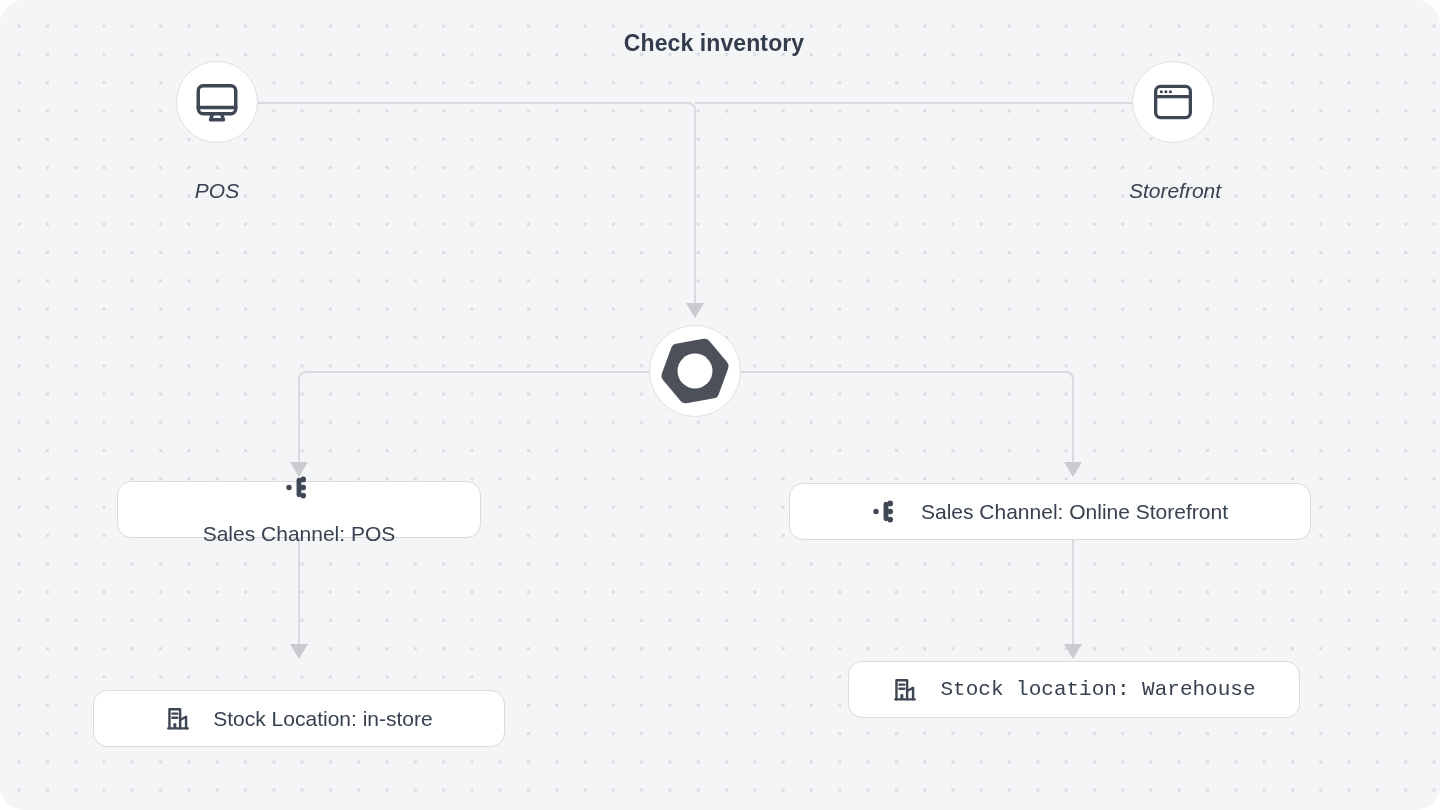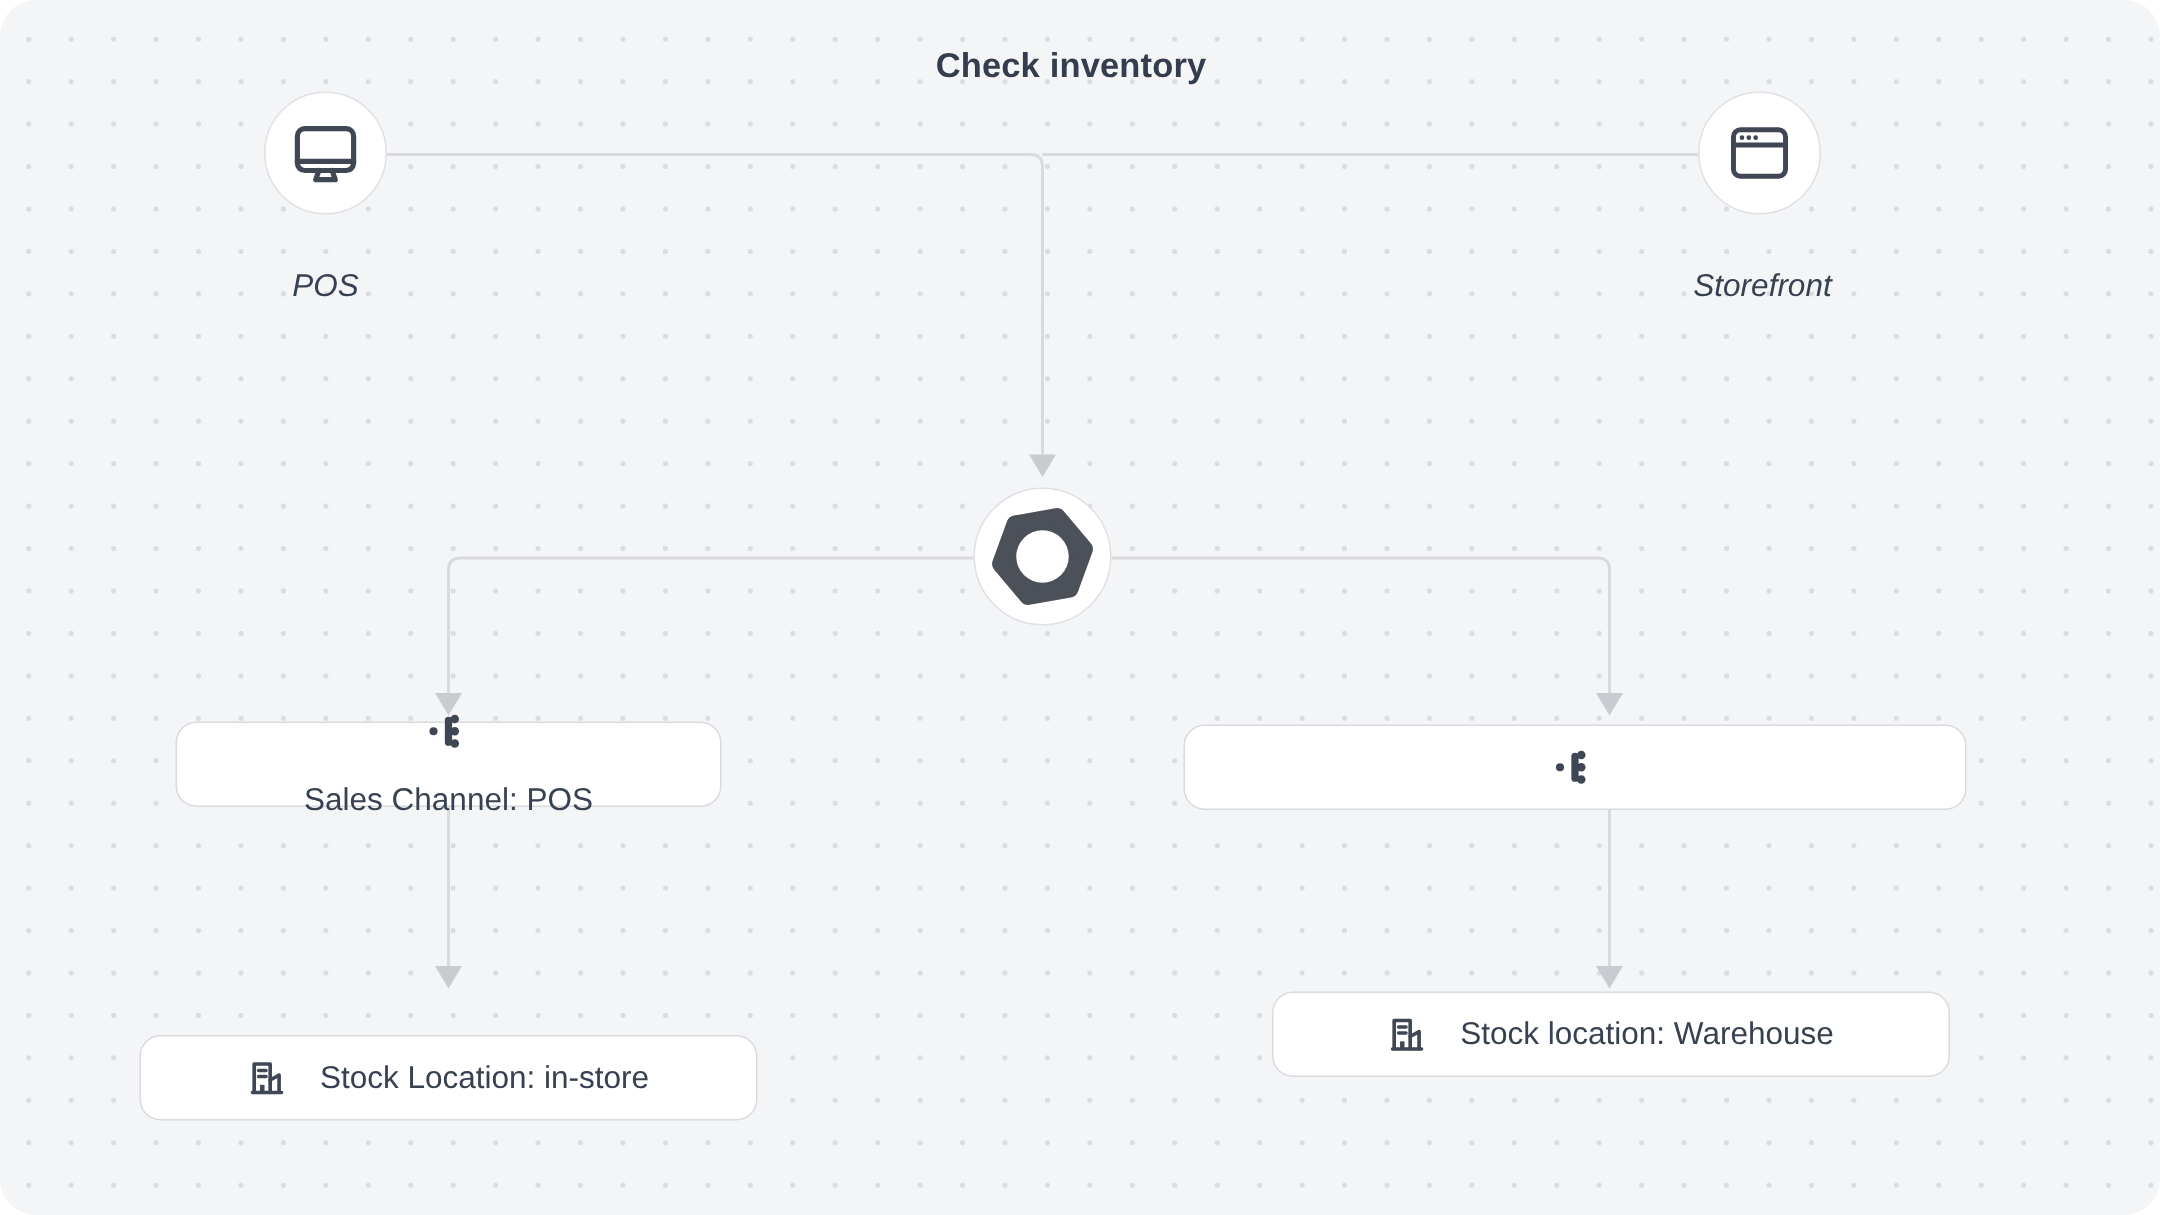--- a/index.html
+++ b/index.html
@@ -113,37 +113,38 @@
   <div class="box-node" style="left:789px;top:483px;width:522px;height:57px;">
     <span class="icon">
       <svg width="28" height="27" viewBox="0 0 20 20">
         <circle class="fill-ic" cx="2.6" cy="10" r="2"></circle>
         <path d="M10 4.6 V15.4" stroke="var(--icon_ink)" stroke-width="3.6" stroke-linecap="round" fill="none"></path>
         <circle class="fill-ic" cx="13.1" cy="4" r="2.1"></circle>
         <circle class="fill-ic" cx="13.1" cy="10" r="2.1"></circle>
         <circle class="fill-ic" cx="13.1" cy="16" r="2.1"></circle>
       </svg>
     </span>
+    <span class="box-label">Sales Channel: Online Storefront</span>
   </div>
 
   <div class="box-node" style="left:93px;top:661px;width:412px;height:57px;margin-top:29px;">
     <span class="icon">
       <svg width="27" height="27" viewBox="0 0 20 20">
         <path class="stroke-ic" d="M3.3 17.2 V3.2 H11.2 V17.2" stroke-width="2"></path>
         <path class="stroke-ic" d="M5.5 6.4 H9.1"></path>
         <path class="stroke-ic" d="M5.5 9.4 H9.1"></path>
         <rect class="fill-ic" x="6.2" y="13.5" width="2.2" height="3.7"></rect>
         <path class="stroke-ic" d="M11.2 11.1 L15.6 8.7 V17.2" stroke-width="2"></path>
         <path class="stroke-ic" d="M2.5 17.3 H16.8" stroke-width="2"></path>
       </svg>
     </span>
     <span class="box-label">Stock Location: in-store</span>
   </div>
 
-  <div class="box-node" style="left:848px;top:661px;width:452px;height:57px;">
+  <div class="box-node" style="left:848px;top:661px;width:452px;height:57px;font-family:Liberation Mono, monospace;">
     <span class="icon">
       <svg width="27" height="27" viewBox="0 0 20 20">
         <path class="stroke-ic" d="M3.3 17.2 V3.2 H11.2 V17.2" stroke-width="2"></path>
         <path class="stroke-ic" d="M5.5 6.4 H9.1"></path>
         <path class="stroke-ic" d="M5.5 9.4 H9.1"></path>
         <rect class="fill-ic" x="6.2" y="13.5" width="2.2" height="3.7"></rect>
         <path class="stroke-ic" d="M11.2 11.1 L15.6 8.7 V17.2" stroke-width="2"></path>
         <path class="stroke-ic" d="M2.5 17.3 H16.8" stroke-width="2"></path>
       </svg>
     </span>

